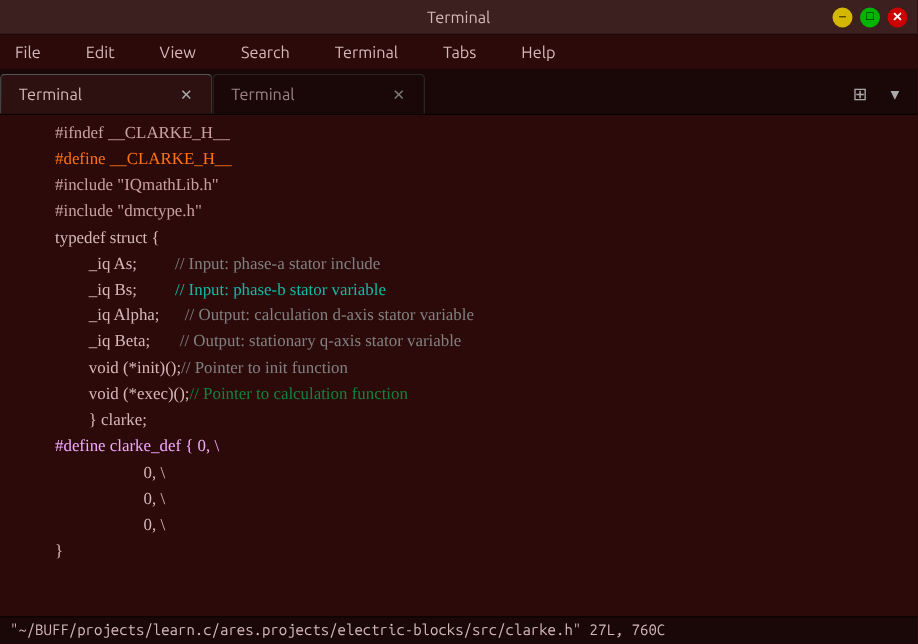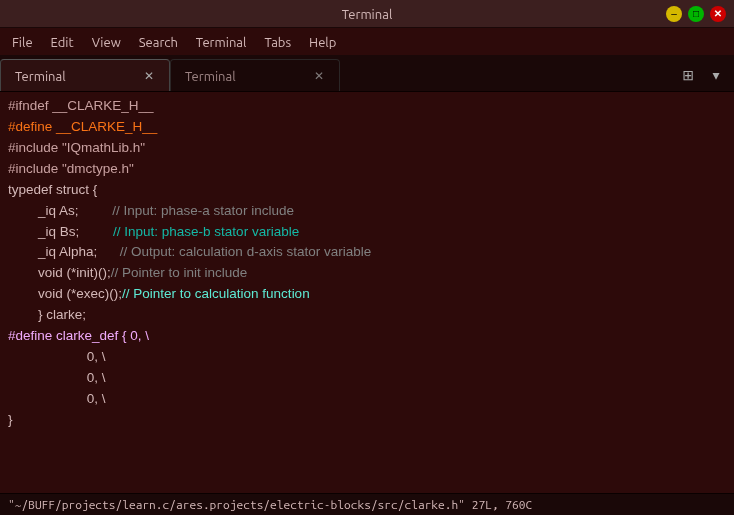--- a/index.html
+++ b/index.html
@@ -48,21 +48,21 @@
     .title-btn.maximize { background: #00b400; }
     .title-btn.close { background: #cc0000; color: #fff; font-weight: bold; }
 
     
     .menu-bar {
       background: #2d0a0a;
       height: 28px;
       display: flex;
       align-items: center;
       padding: 0 4px;
-      gap: 2px;
+      gap: 20px;
       border-bottom: 1px solid #1a0808;
     }
     .menu-item {
       color: #d4b8b8;
       font-size: 13px;
       padding: 3px 8px;
       cursor: pointer;
       border-radius: 3px;
     }
 
@@ -134,26 +134,27 @@
       align-items: center;
       justify-content: center;
       font-size: 14px;
     }
 
     
     .terminal-content {
       background: #2d0a0a;
       flex: 1;
       padding: 4px 8px;
-      font-family: Liberation Sans, sans-serif;
+      font-family: Liberation Serif, serif;
       font-size: 13.5px;
       line-height: 1.55;
       color: #d4b8b8;
       height: calc(515px - 28px - 28px - 36px - 22px);
       overflow: hidden;
+      margin-left: 36px;
     }
 
     
     .status-bar {
       background: #1a0808;
       height: 22px;
       display: flex;
       align-items: center;
       padding: 0 8px;
       font-family: 'Ubuntu Mono', 'Courier New', monospace;
@@ -209,22 +210,23 @@
 <span class="code-line"><span style="color:#c8a0a0">#ifndef __CLARKE_H__</span></span>
     <span class="code-line"><span style="color:#f97316">#define __CLARKE_H__</span></span>
     <span class="code-line"></span>
     <span class="code-line"><span style="color:#c8a0a0">#include "IQmathLib.h"</span></span>
     <span class="code-line"><span style="color:#c8a0a0">#include "dmctype.h"</span></span>
     <span class="code-line"></span>
     <span class="code-line">typedef struct {</span>
     <span class="code-line">        _iq As;         <span style="color:#808080">// Input: phase-a stator include</span></span>
     <span class="code-line">        _iq Bs;         <span style="color:#14b8a6">// Input: phase-b stator variable</span></span>
     <span class="code-line">        _iq Alpha;      <span style="color:#808080">// Output: calculation d-axis stator variable</span></span>
-    <span class="code-line">        void (*init)();<span style="color:#808080">// Pointer to init include</span></span>
-    <span class="code-line">        void (*exec)();<span style="color:#5eead4">// Pointer to calculation function</span></span>
+    <span class="code-line">        _iq Beta;       <span style="color:#808080">// Output: stationary q-axis stator variable</span></span>
+    <span class="code-line">        void (*init)();<span style="color:#808080">// Pointer to init function</span></span>
+    <span class="code-line">        void (*exec)();<span style="color:#15803d">// Pointer to calculation function</span></span>
     <span class="code-line">        } clarke;</span>
     <span class="code-line"></span>
     <span class="code-line"><span style="color:#f0abfc">#define clarke_def { 0, \</span></span>
     <span class="code-line">                     0, \</span>
     <span class="code-line">                     0, \</span>
     <span class="code-line">                     0, \</span>
     <span class="code-line"></span>
     <span class="code-line">}</span>
   </div>
 

